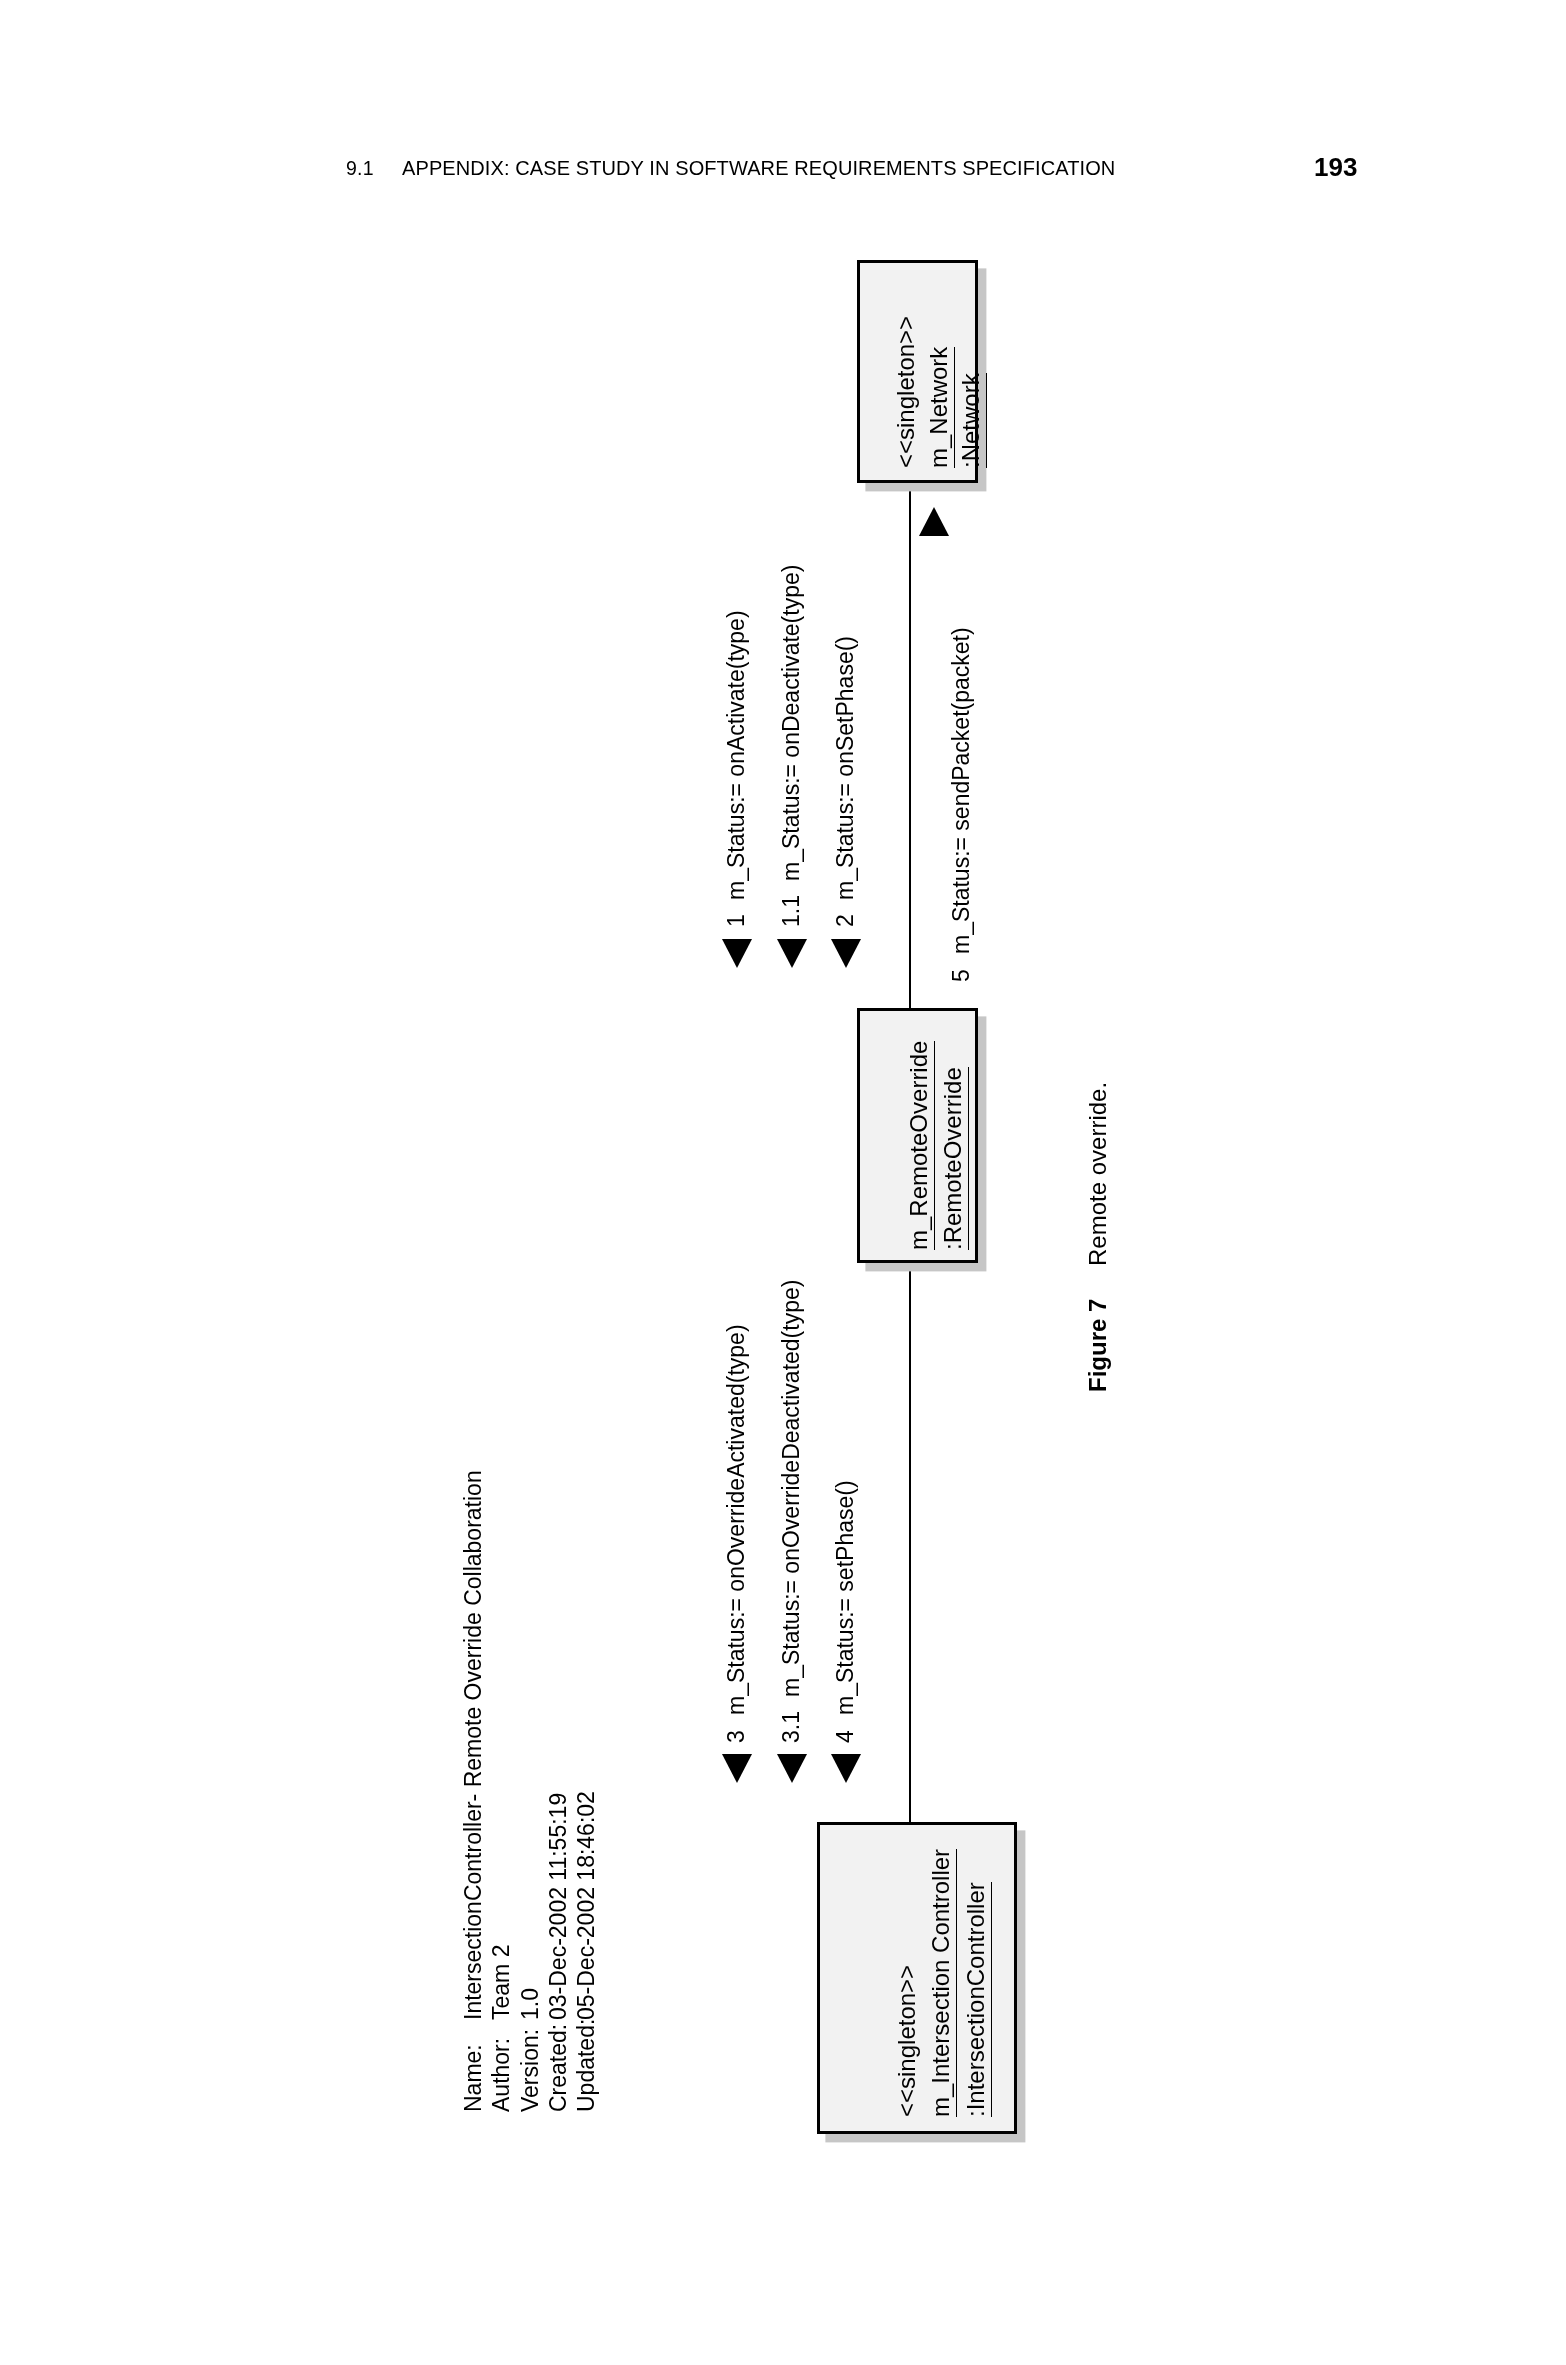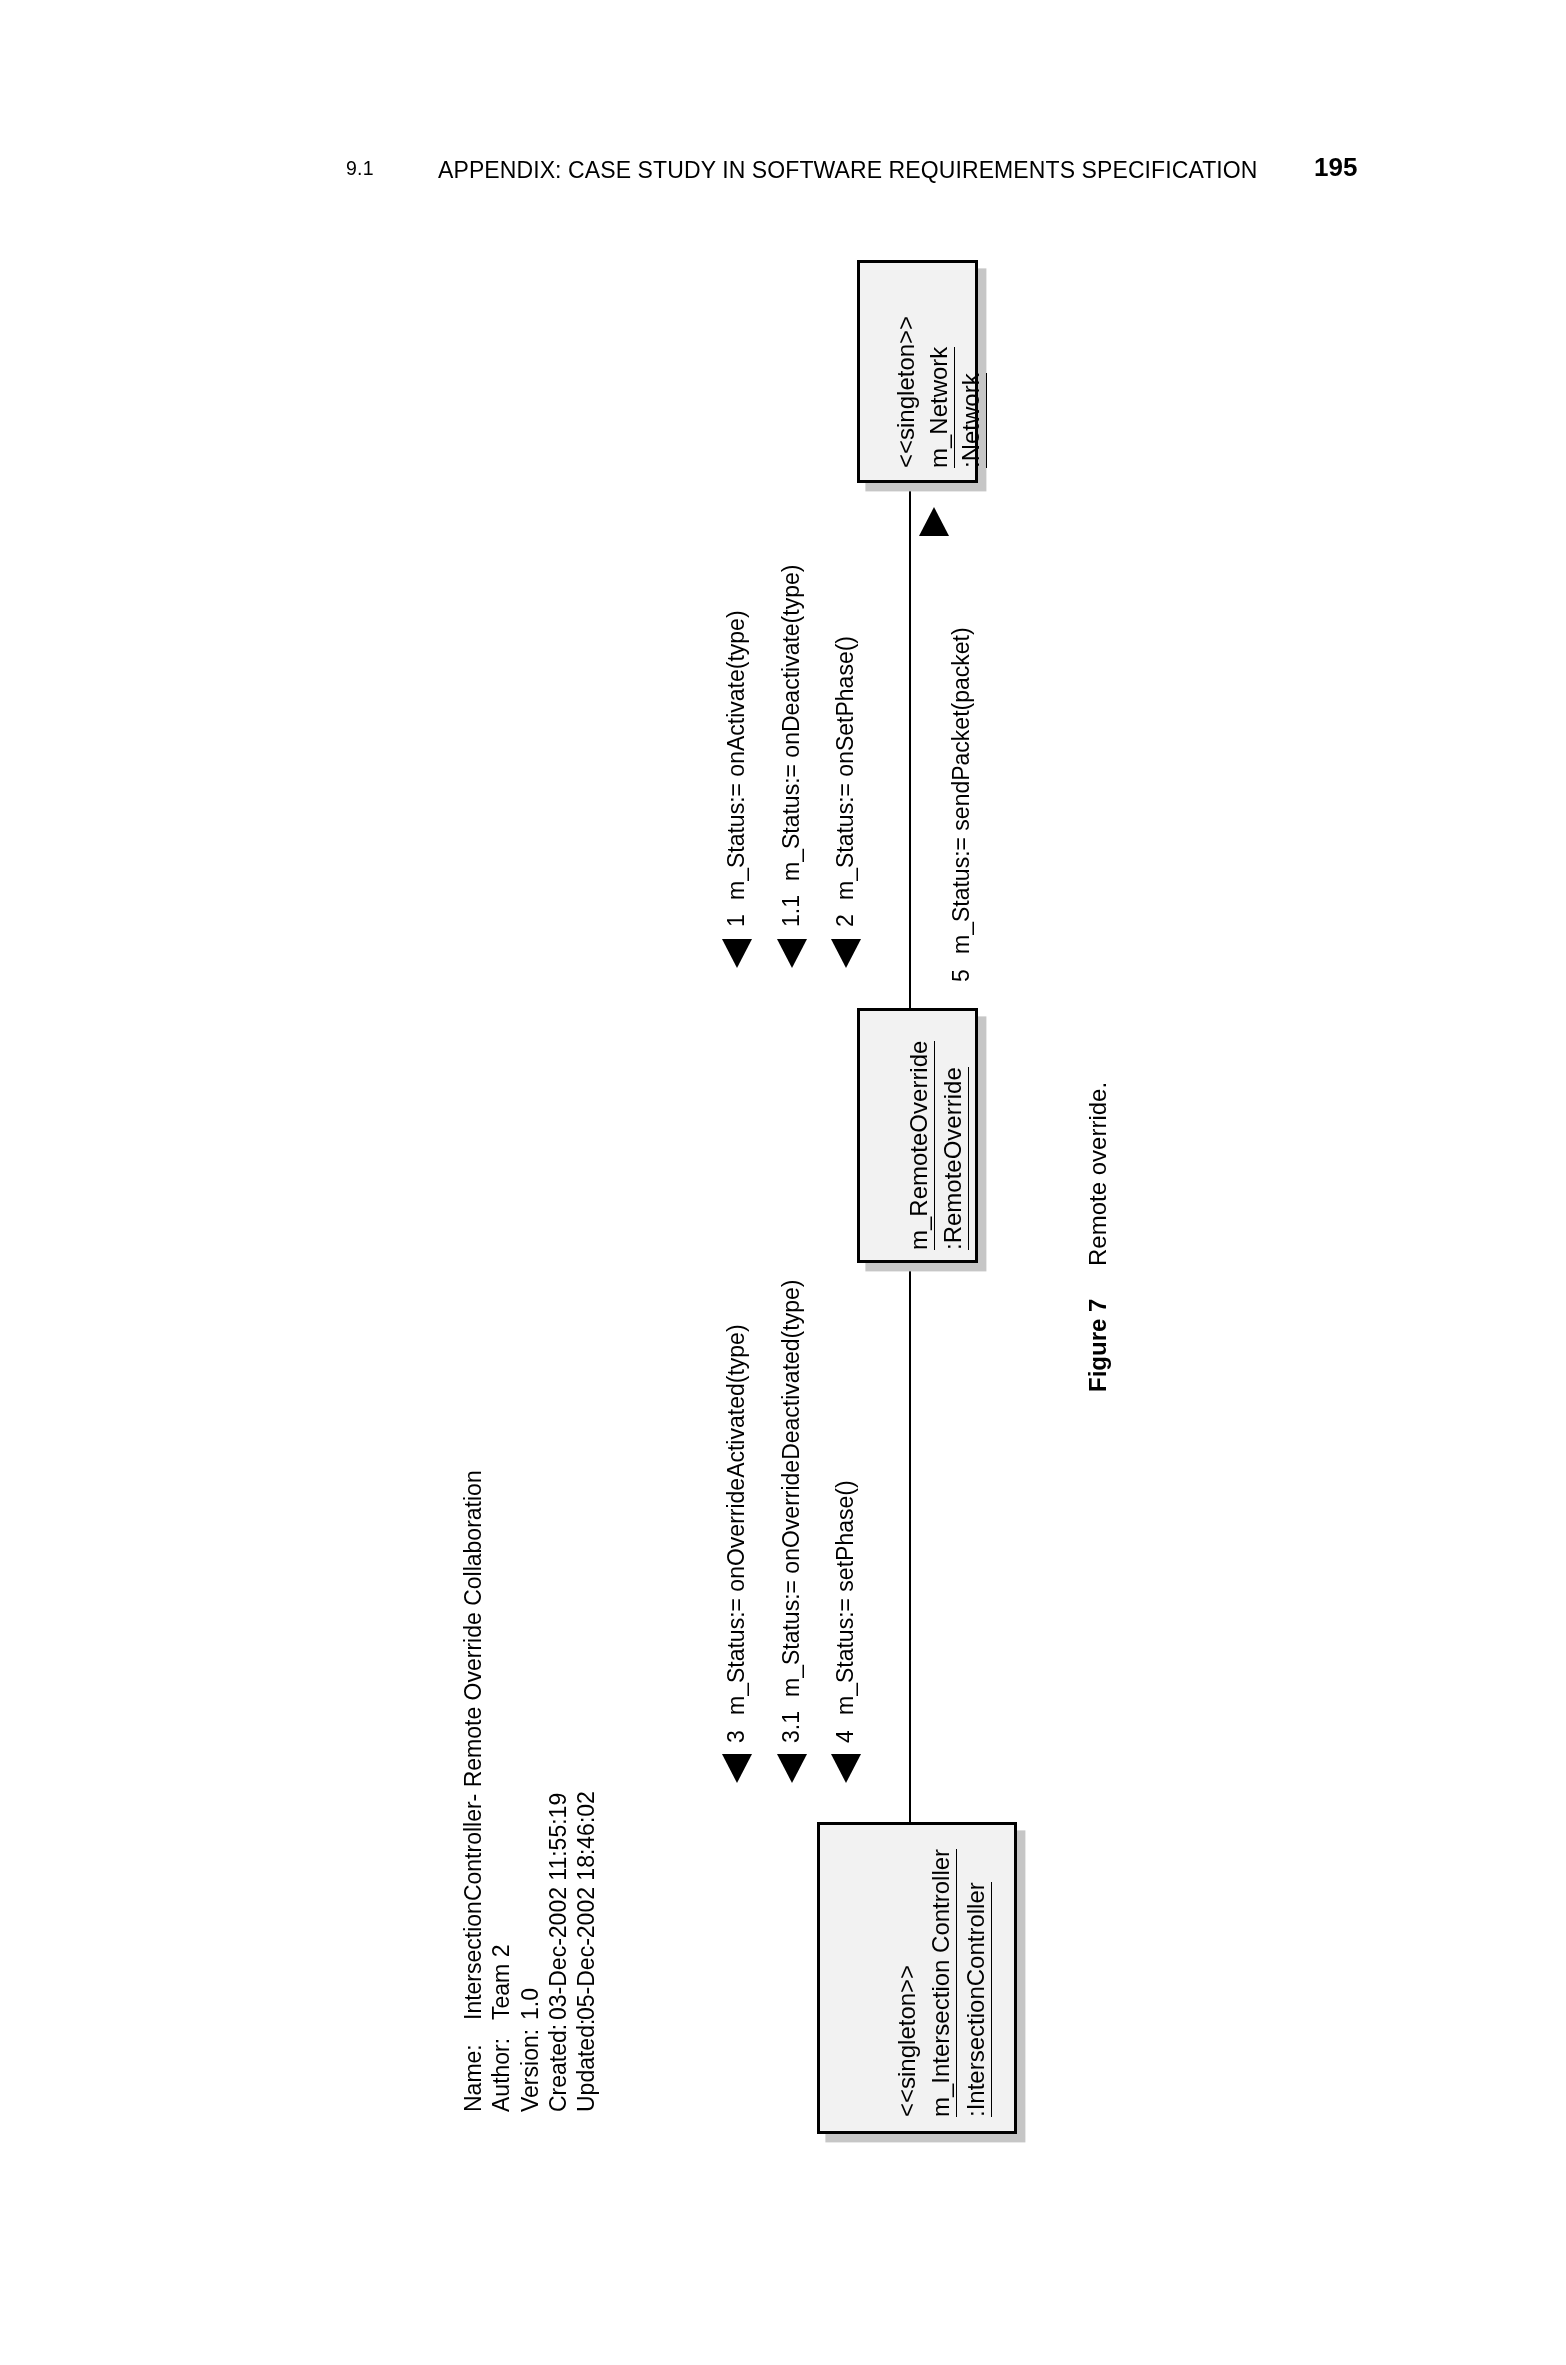--- a/index.html
+++ b/index.html
@@ -29,24 +29,23 @@
     left: 346px;
     top: 0;
     font-size: 19.5px;
     letter-spacing: 0.2px;
     white-space: nowrap;
   }
   #running-head .rh-title {
     position: absolute;
     left: 402px;
     top: 0;
-    font-size: 23px;
+    font-size: 20px;
     letter-spacing: 0.1px;
     white-space: nowrap;
-    margin-left: 36px;
   }
   #running-head .rh-page {
     position: absolute;
     left: 1314px;
     top: -4.6px;
     font-size: 26px;
     font-weight: bold;
     white-space: nowrap;
   }
 
@@ -145,21 +144,21 @@
     font-size: 24px;
     line-height: 1;
   }
 </style>
 </head>
 <body>
 
 <div id="running-head">
   <span class="rh-section">9.1</span>
   <span class="rh-title">APPENDIX: CASE STUDY IN SOFTWARE REQUIREMENTS SPECIFICATION</span>
-  <span class="rh-page">195</span>
+  <span class="rh-page">193</span>
 </div>
 
 <div id="figure">
 
   <div>
 
     <span class="meta-label" style="left:462px; top:2112px;">Name:</span>
     <span class="meta-label" style="left:490px; top:2112px;">Author:</span>
     <span class="meta-label" style="left:519px; top:2112px;">Version:</span>
     <span class="meta-label" style="left:547px; top:2112px;">Created:</span>

